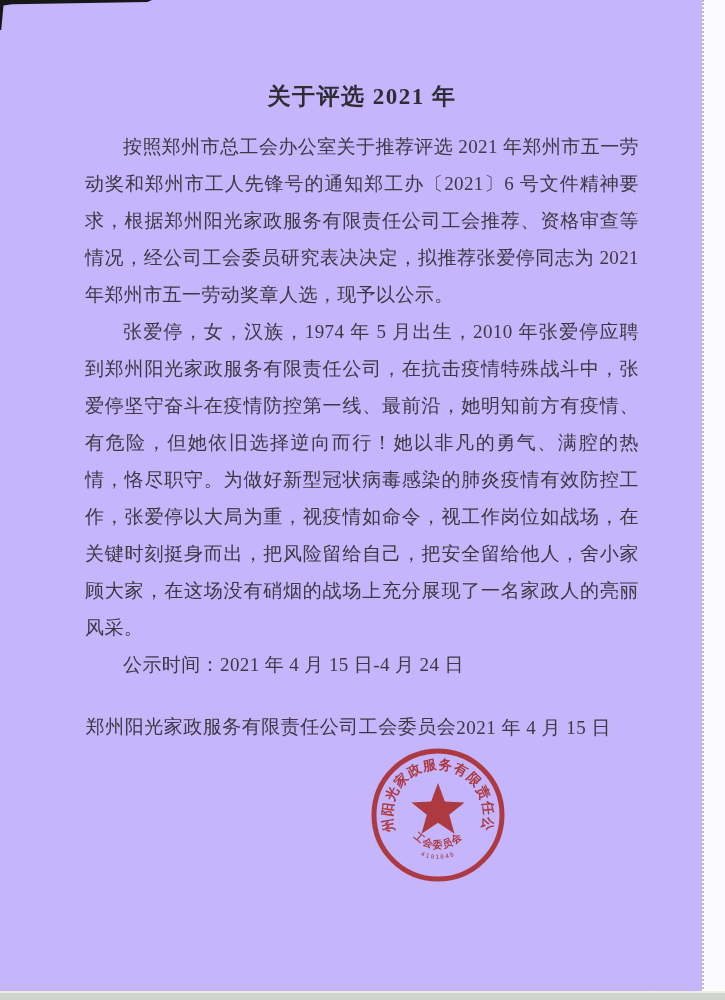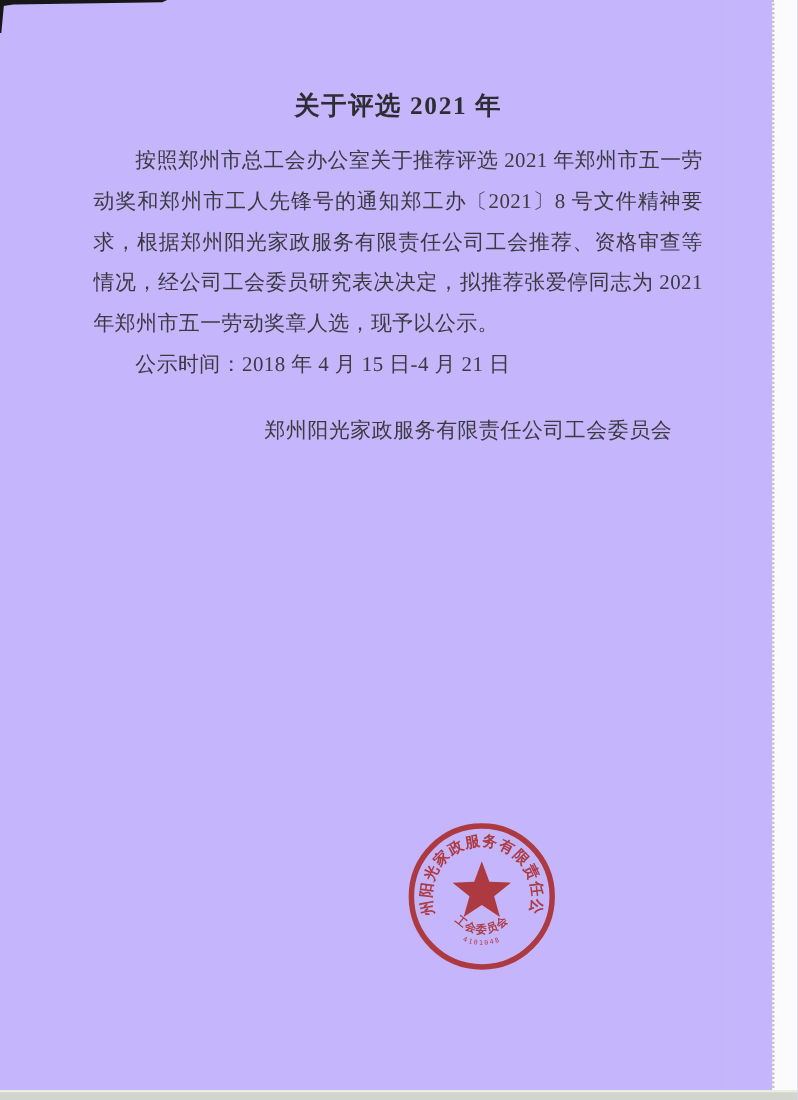--- a/index.html
+++ b/index.html
@@ -73,26 +73,28 @@
   <div class="edge-top-left"></div>
   <div class="edge-left-sliver"></div>
   <div class="fold-line"></div>
   <div class="paper-edge-right"></div>
   <div class="edge-bottom"></div>
 
   <div class="content">
     <h1 class="doc-title">关于评选 2021 年</h1>
 
     <div class="body-text">
-      <p>按照郑州市总工会办公室关于推荐评选 2021 年郑州市五一劳动奖和郑州市工人先锋号的通知郑工办〔2021〕8 号文件精神要求，根据郑州阳光家政服务有限责任公司工会推荐、资格审查等情况，经公司工会委员研究表决决定，拟推荐张爱停同志为 2021 年郑州市五一劳动奖章人选，现予以公示。</p>
-      <p>公示时间：2018 年 4 月 15 日-4 月 21 日</p>
+      <p>按照郑州市总工会办公室关于推荐评选 2021 年郑州市五一劳动奖和郑州市工人先锋号的通知郑工办〔2021〕6 号文件精神要求，根据郑州阳光家政服务有限责任公司工会推荐、资格审查等情况，经公司工会委员研究表决决定，拟推荐张爱停同志为 2021 年郑州市五一劳动奖章人选，现予以公示。</p>
+      <p>张爱停，女，汉族，1974 年 5 月出生，2010 年张爱停应聘到郑州阳光家政服务有限责任公司，在抗击疫情特殊战斗中，张爱停坚守奋斗在疫情防控第一线、最前沿，她明知前方有疫情、有危险，但她依旧选择逆向而行！她以非凡的勇气、满腔的热情，恪尽职守。为做好新型冠状病毒感染的肺炎疫情有效防控工作，张爱停以大局为重，视疫情如命令，视工作岗位如战场，在关键时刻挺身而出，把风险留给自己，把安全留给他人，舍小家顾大家，在这场没有硝烟的战场上充分展现了一名家政人的亮丽风采。</p>
+      <p>公示时间：2021 年 4 月 15 日-4 月 24 日</p>
     </div>
 
     <div class="sig-block">
       <div class="sig-line">郑州阳光家政服务有限责任公司工会委员会</div>
+      <div class="sig-date">2021 年 4 月 15 日</div>
     </div>
   </div>
 
   <svg class="seal" viewBox="0 0 140 140" xmlns="http://www.w3.org/2000/svg">
     <defs>
       <path id="arcTop" d="M 28.3 89.4 A 46 46 0 1 1 111.7 89.4" fill="none"></path>
       <path id="arcInner" d="M 43 88.9 A 33 33 0 0 0 97 88.9" fill="none"></path>
       <path id="arcSerial" d="M 33.6 93 A 42 42 0 0 0 106.4 93" fill="none"></path>
     </defs>
     <circle cx="70" cy="70" r="64" fill="none" stroke="#dd3826" stroke-width="5"></circle>

